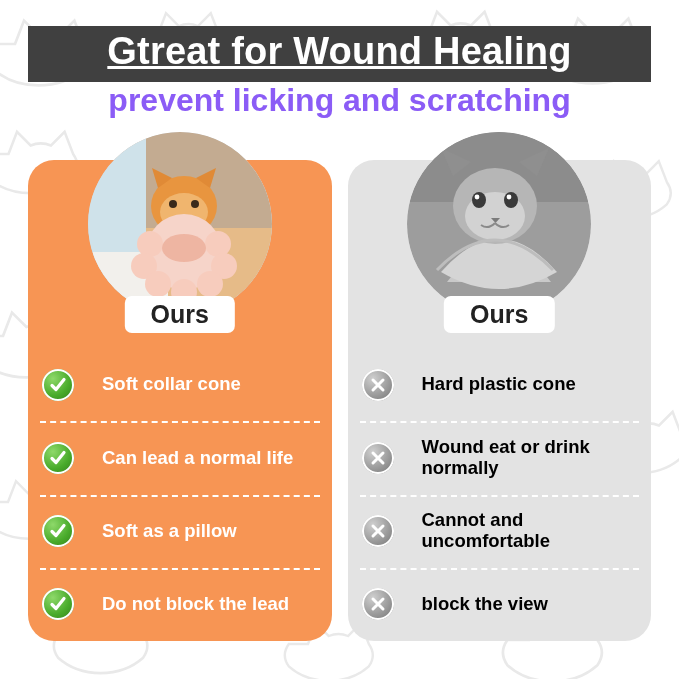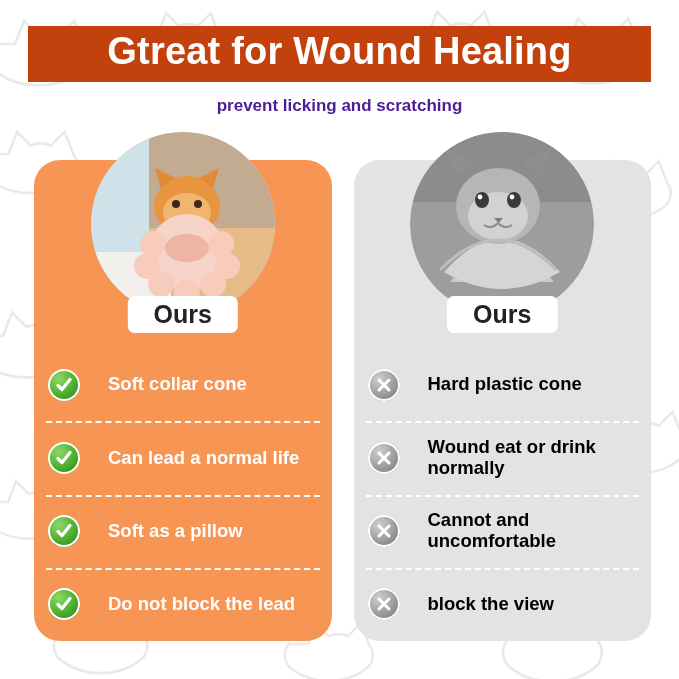--- a/index.html
+++ b/index.html
@@ -16,51 +16,50 @@
     pointer-events:none;
     z-index:0;
   }
   
   .header{
     position:absolute;
     top:26px;left:28px;right:28px;
     z-index:2;
   }
   .title-band{
-    background:#c2410c;
+    background:#404040;
     color:#ffffff;
     font-size:38px;
     font-weight:bold;
     text-align:center;
     letter-spacing:0.2px;
     padding:6px 4px 10px 4px;
     line-height:1.05;
     white-space:nowrap;
+    text-decoration:underline;
   }
   .subtitle{
-    margin-top:14px;
     text-align:center;
-    color:#4c1d95;
-    font-size:17px;
+    color:#8b5cf6;
+    font-size:32px;
     font-weight:bold;
     white-space:nowrap;
   }
   
   .compare{
     position:absolute;
     top:160px;left:28px;right:28px;bottom:38px;
     display:flex;
     gap:16px;
     z-index:2;
   }
   .panel{
     flex:1;
     border-radius:26px;
     position:relative;
-    margin-left:6px;
   }
   .panel-ours{ background:#f79554; }
   .panel-other{ background:#e3e3e3; }
 
   .photo{
     position:absolute;
     top:-28px;left:50%;
     transform:translateX(-50%);
     width:184px;height:184px;
     border-radius:50%;

